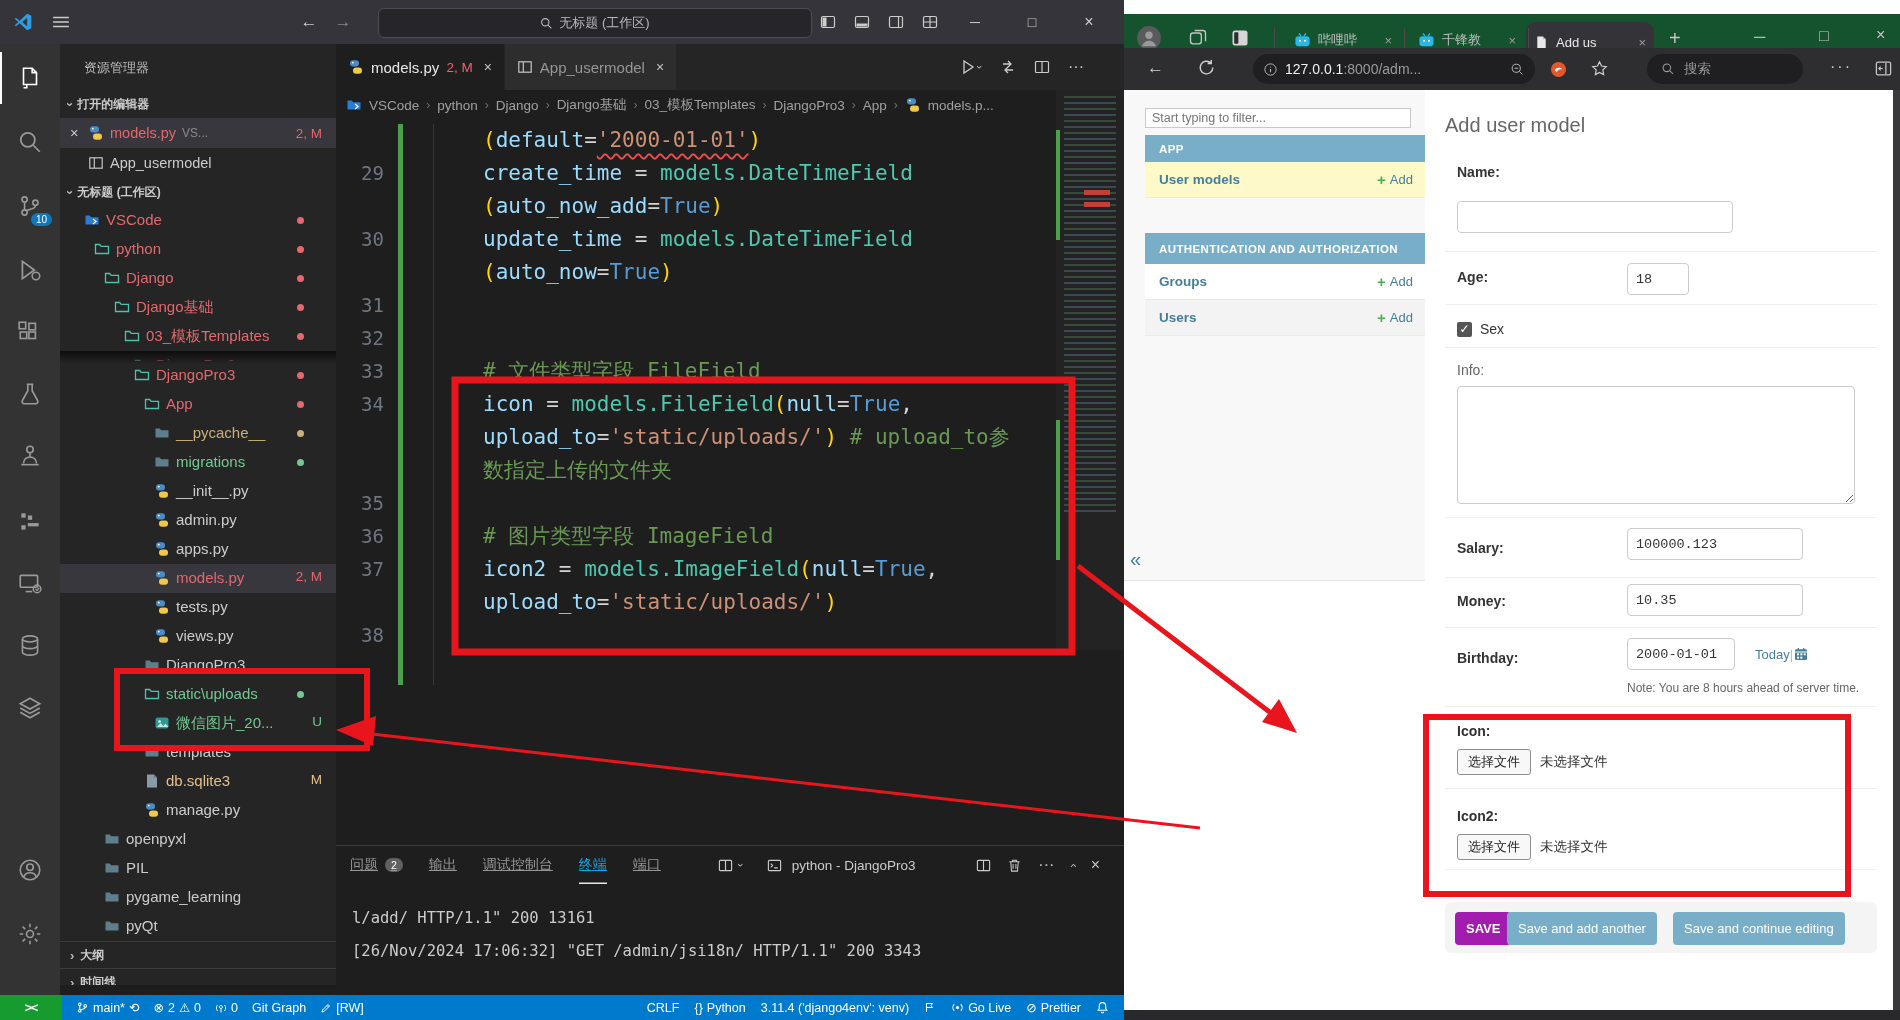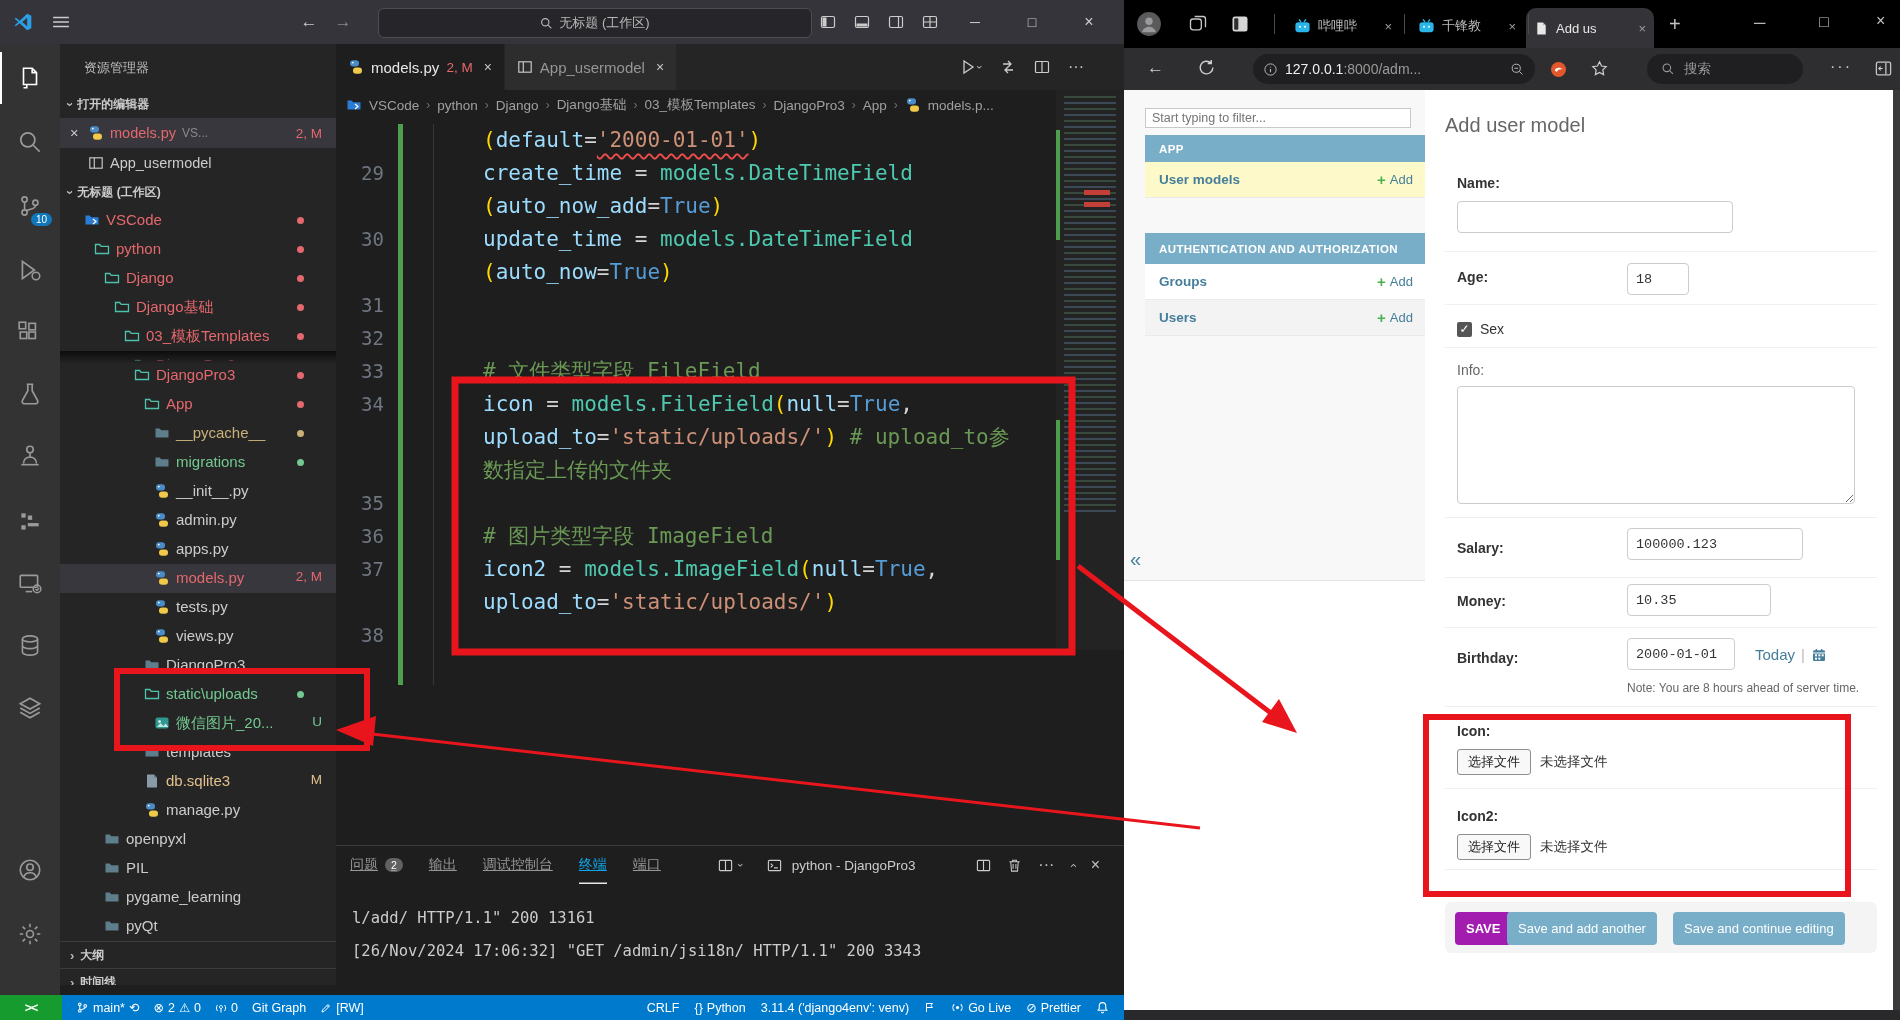--- a/index.html
+++ b/index.html
@@ -70,21 +70,21 @@
   #panel-actions{position:absolute;right:24px;top:0;height:38px;display:flex;align-items:center;gap:16px;color:#c5c5c5;}
   #term-lines{position:absolute;left:16px;top:56px;font-family:"DejaVu Sans Mono",monospace;font-size:15.5px;color:#cccccc;line-height:33px;white-space:pre;}
   
   #statusbar{position:absolute;left:0;top:995px;width:1124px;height:25px;background:#007acc;color:#ffffff;font-size:12.5px;display:flex;align-items:center;}
   #sb-remote{width:62px;height:25px;background:#169c2e;display:flex;align-items:center;justify-content:center;font-weight:bold;letter-spacing:-1px;}
   .sb-item{display:flex;align-items:center;gap:4px;margin-left:14px;white-space:nowrap;}
   #sb-right{margin-left:auto;display:flex;align-items:center;}
   #sb-right .sb-item{margin-left:0;margin-right:15px;}
   
   #browser{position:absolute;left:1124px;top:0;width:776px;height:1020px;background:#ffffff;}
-  #btabs{position:absolute;left:0;top:0;width:100%;height:48px;background:#000000;}
+  #btabs{position:absolute;left:0;top:14px;width:100%;height:48px;background:#14532d;}
   .btab{position:absolute;top:9px;height:34px;display:flex;align-items:center;gap:7px;color:#bdbdbd;font-size:13px;padding:0 8px;box-sizing:border-box;}
   .btab.active{top:8px;height:40px;background:#343438;border-radius:10px 10px 0 0;color:#e8e8e8;}
   .btab .bclose{color:#9e9e9e;font-size:13px;}
   .btab .btitle{max-width:52px;overflow:hidden;white-space:nowrap;}
   .tabsep{position:absolute;top:14px;width:1px;height:20px;background:#4a4a4a;}
   #btoolbar{position:absolute;left:0;top:48px;width:100%;height:42px;background:#2e2e30;color:#d0d0d0;}
   #urlpill{position:absolute;left:129px;top:6px;width:282px;height:30px;background:#1f1f21;border-radius:15px;display:flex;align-items:center;gap:7px;padding:0 10px;box-sizing:border-box;font-size:14px;}
   #urlpill .host{color:#f0f0f0;}
   #urlpill .rest{color:#9a9a9a;}
   #searchpill{position:absolute;left:523px;top:6px;width:156px;height:30px;background:#1f1f21;border-radius:15px;display:flex;align-items:center;gap:9px;padding:0 14px;box-sizing:border-box;color:#9a9a9a;font-size:13.5px;}
@@ -102,21 +102,21 @@
   #frows{position:absolute;left:20px;top:74px;width:432px;}
   .frow{position:relative;width:100%;border-bottom:1px solid #f0f0f0;box-sizing:border-box;}
   .flabel{position:absolute;left:12px;font-size:14px;color:#666;}
   .flabel.req{font-weight:bold;color:#333;}
   .finput{position:absolute;border:1px solid #ccc;border-radius:4px;height:32px;font-size:13.5px;padding:0 8px;box-sizing:border-box;color:#333;font-family:Liberation Mono, monospace;background:#fff;}
   .ftextarea{position:absolute;left:12px;border:1px solid #ccc;border-radius:4px;font-size:13.5px;padding:6px 8px;box-sizing:border-box;resize:both;font-family:"Liberation Sans",sans-serif;}
   .fcheckwrap{position:absolute;left:12px;display:flex;align-items:center;gap:8px;font-size:14px;color:#333;}
   .cbox{width:15px;height:15px;background:#555;border-radius:2px;color:#fff;font-size:12px;display:flex;align-items:center;justify-content:center;}
   .filewrap{position:absolute;left:12px;display:flex;align-items:center;gap:9px;font-size:13.5px;color:#333;}
   .filebtn{border:1px solid #8f8f8f;background:#f8f8f8;border-radius:3px;font-size:13px;padding:3px 10px;color:#222;font-family:"Liberation Sans",sans-serif;}
-  .todaywrap{position:absolute;display:flex;align-items:center;gap:6px;font-size:15px;color:#447e9b;}
+  .todaywrap{position:absolute;display:flex;align-items:center;font-size:13px;color:#447e9b;}
   .fnote{position:absolute;font-size:12px;color:#666;}
   #submitrow{position:absolute;left:20px;top:812px;width:432px;height:51px;background:#f4f4f4;border-radius:6px;}
   .sbtn{position:absolute;top:10px;height:33px;border:none;border-radius:4px;color:#fff;font-size:13px;padding:0 11px;font-family:"Liberation Sans",sans-serif;}
   .sbtn.primary{background:#a21caf;font-weight:bold;}
   .sbtn.sec{background:#79aec8;}
   #bbottom{position:absolute;left:0;top:1010px;width:776px;height:10px;background:#29292b;}
   #bredge{position:absolute;right:0;top:90px;width:7px;height:920px;background:#3a3a3c;}
   
   #overlay{position:absolute;left:0;top:0;width:1900px;height:1020px;pointer-events:none;z-index:60;}
   svg.ic{display:block;}
@@ -910,21 +910,21 @@
                 <span>Add</span>
               </span>
             </div>
           </div>
         <span id="nav-collapse">«</span>
       </div>
       <div id="admin-form">
         <div id="form-title">Add user model</div>
         <div id="frows">
             <div class="frow" style="height: 88px;">
-              <span class="flabel req" style="top: 11px;">Name:</span>
+              <span class="flabel req" style="top: 0;">Name:</span>
               <input class="finput" style="left: 12px; top: 37px; width: 276px;">
             </div>
             <div class="frow" style="height: 53px;">
               <span class="flabel req" style="top: 17px;">Age:</span>
               <input class="finput" value="18" style="left: 182px; top: 11px; width: 62px;">
             </div>
             <div class="frow" style="height: 43px;">
               <span class="fcheckwrap" style="top: 16px;">
                 <span class="cbox">✓</span>
                 <span>Sex</span>
@@ -933,21 +933,21 @@
             <div class="frow" style="height: 170px;">
               <span class="flabel" style="top: 14px;">Info:</span>
               <textarea class="ftextarea" style="top: 38px; width: 398px; height: 118px;"></textarea>
             </div>
             <div class="frow" style="height: 60px;">
               <span class="flabel req" style="top: 22px;">Salary:</span>
               <input class="finput" value="100000.123" style="left: 182px; top: 10px; width: 176px;">
             </div>
             <div class="frow" style="height: 50px;">
               <span class="flabel req" style="top: 15px;">Money:</span>
-              <input class="finput" value="10.35" style="left: 182px; top: 6px; width: 144px;">
+              <input class="finput" value="10.35" style="left: 182px; top: 6px; width: 176px;">
             </div>
             <div class="frow" style="height: 79px;">
               <span class="flabel req" style="top: 22px;">Birthday:</span>
               <input class="finput" value="2000-01-01" style="left: 182px; top: 10px; width: 108px;">
               <span class="todaywrap" style="left: 310px; top: 18px;">
                 <span>Today</span>
                 <span style="color: rgb(187, 187, 187);">|</span>
                 <span>
                   <svg class="ic" width="16" height="16" viewBox="0 0 24 24">
                     <rect x="3" y="5" width="18" height="16" rx="2" fill="#447e9b"></rect>

